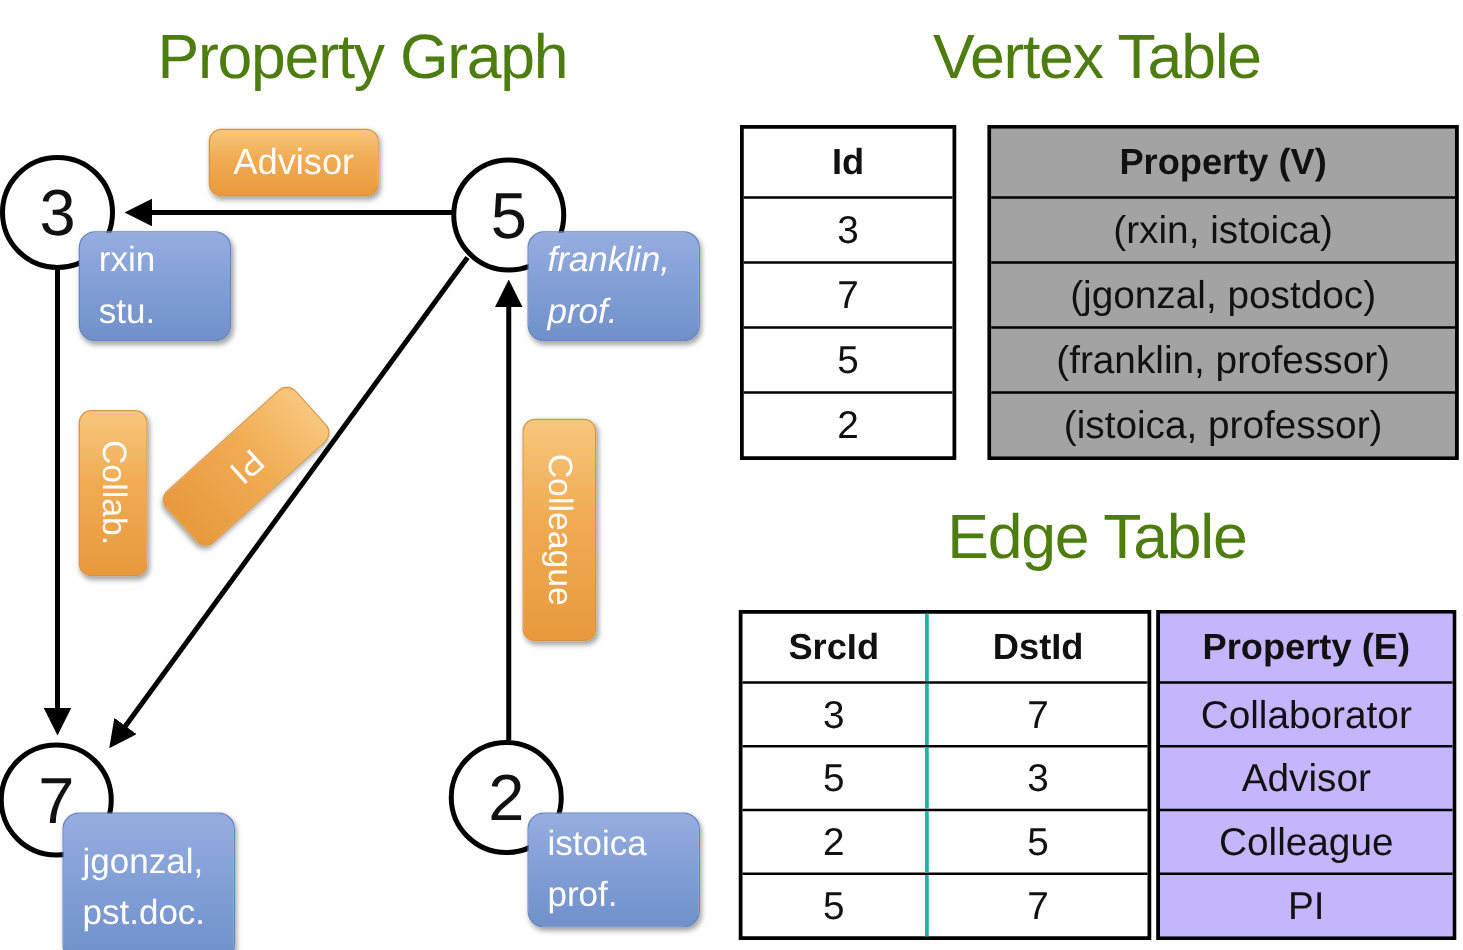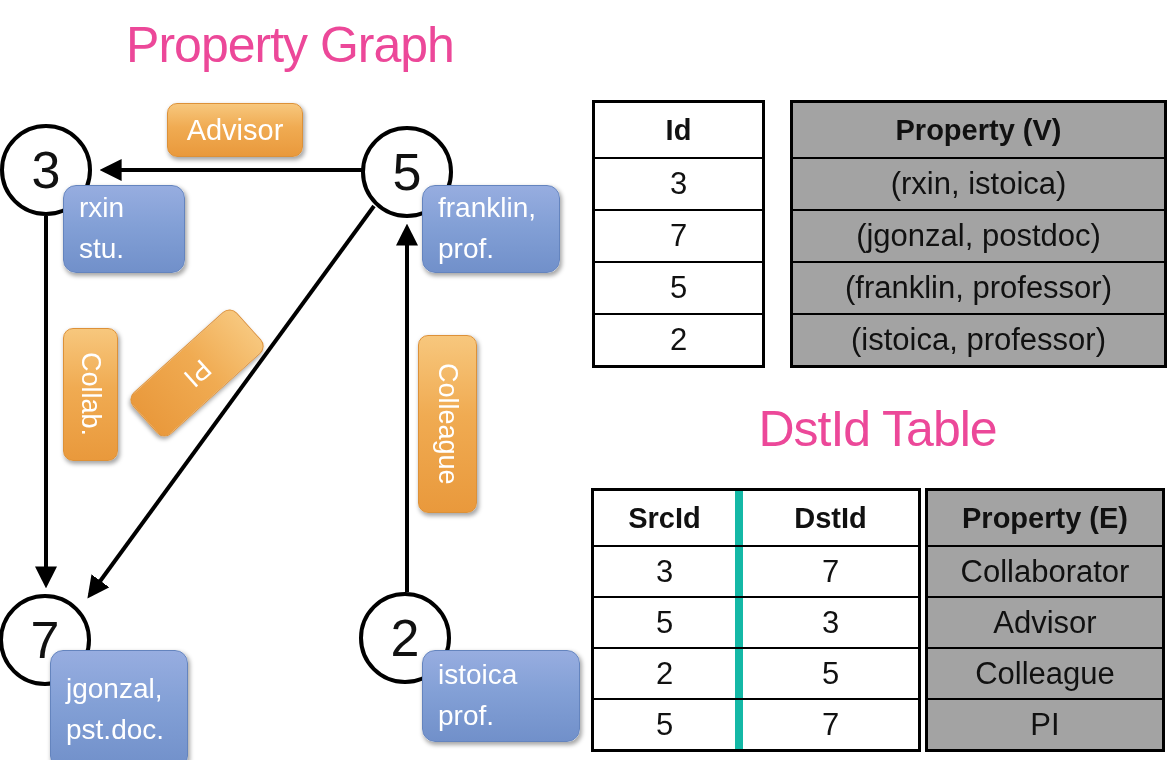--- a/index.html
+++ b/index.html
@@ -1,21 +1,21 @@
 <!DOCTYPE html>
 <html><head>
 <meta charset="utf-8">
 <style>
   * { margin: 0; padding: 0; box-sizing: border-box; }
   html, body { width: 1170px; height: 760px; background: #ffffff; overflow: hidden;
     font-family: "Liberation Sans", sans-serif; }
   .canvas { position: absolute; top: 0; left: 0; width: 1170px; height: 760px; background: #fff; }
 
   .big-title { position: absolute; text-align: center; font-size: 50px; font-weight: 400;
-    color: #ec4899; letter-spacing: -1px; white-space: nowrap; }
+    color: #4d7c0f; letter-spacing: -1px; white-space: nowrap; }
   #graph-title  { left: 40px;  top: 16px; width: 500px; }
   #vertex-title { left: 585px; top: 16px; width: 585px; }
   #edge-title   { left: 585px; top: 400px; width: 585px; }
 
   svg.graph-svg { position: absolute; left: 0; top: 0; }
 
   
   .edge-label { position: absolute; display: flex; align-items: center; justify-content: center;
     background: linear-gradient(180deg, #f7c77d 0%, #f0ab52 45%, #e9993c 100%);
     border: 1px solid #dd9138; border-radius: 10px; color: #fff;
@@ -27,52 +27,53 @@
   #label-pi        { left: 169px; top: 303px; width: 56px;  height: 140px; transform: rotate(48deg); }
   #label-colleague { left: 418px; top: 335px; width: 59px;  height: 178px; }
 
   
   .vprop { position: absolute; display: flex; flex-direction: column; justify-content: center;
     background: linear-gradient(180deg, #97ade0 0%, #83a0d6 45%, #7190ca 100%);
     border: 1px solid #6484be; border-radius: 13px; color: #fff;
     box-shadow: 1.5px 2.5px 4px rgba(0,0,0,0.35);
     font-size: 28px; line-height: 1.45; padding-left: 15px; }
   #vprop-3 { left: 63px;  top: 185px; width: 122px; height: 88px; }
-  #vprop-5 { left: 422px; top: 185px; width: 138px; height: 88px; }
+  #vprop-5 { left: 422px; top: 185px; width: 138px; height: 88px; font-style: italic; }
   #vprop-7 { left: 50px;  top: 650px; width: 138px; height: 119px; }
-  #vprop-2 { left: 422px; top: 650px; width: 158px; height: 92px; }
+  #vprop-2 { left: 422px; top: 650px; width: 138px; height: 92px; }
 
   
   .tblock { position: absolute; border: 3px solid #000; background: #fff; }
   .tblock .trow { display: flex; align-items: center; justify-content: center;
     border-top: 2px solid #000; font-size: 31px; color: #111; }
   .tblock .trow:first-child { border-top: none; }
   .tblock .trow.thead { font-weight: 700; font-size: 29px; }
   .vt .trow { height: 52px; } .vt .trow.thead { height: 54px; }
   .et .trow { height: 51px; } .et .trow.thead { height: 54px; }
 
   #vt-id   { left: 592px; top: 100px; width: 173px; }
   #vt-prop { left: 790px; top: 100px; width: 377px; }
   #vt-prop, #vt-prop .trow { background: #a3a3a3; }
 
   #et-ids  { left: 591px; top: 488px; width: 330px; }
   #et-prop { left: 925px; top: 488px; width: 240px; }
-  #et-prop, #et-prop .trow { background: #a3a3a3; }
+  #et-prop, #et-prop .trow { background: #c4b5fd; }
   #et-ids .trow { padding: 0; }
   #et-ids .cell { display: flex; align-items: center; justify-content: center; height: 100%; }
-  #et-ids .cell.src { width: 149px; border-right: 8px solid #14b8a6; }
+  #et-ids .cell.src { width: 149px; border-right: 3px solid #14b8a6; }
   #et-ids .cell.dst { flex: 1; }
 </style>
 </head>
 <body>
 
 <div class="canvas">
 
   <div class="big-title" id="graph-title">Property Graph</div>
-  <div class="big-title" id="edge-title">DstId Table</div>
+  <div class="big-title" id="vertex-title">Vertex Table</div>
+  <div class="big-title" id="edge-title">Edge Table</div>
 
   <svg class="graph-svg" width="585" height="760" viewBox="0 0 585 760">
     <defs>
       <marker id="arrow" viewBox="0 0 10 10" refX="8" refY="5" markerWidth="5.5" markerHeight="5.5" orient="auto-start-reverse">
         <path d="M 0 0 L 10 5 L 0 10 z" fill="#000"></path>
       </marker>
     </defs>
 
     <line x1="362" y1="170" x2="104" y2="170" stroke="#000" stroke-width="4" marker-end="url(#arrow)"></line>
     <line x1="46" y1="216" x2="46" y2="584" stroke="#000" stroke-width="4" marker-end="url(#arrow)"></line>

